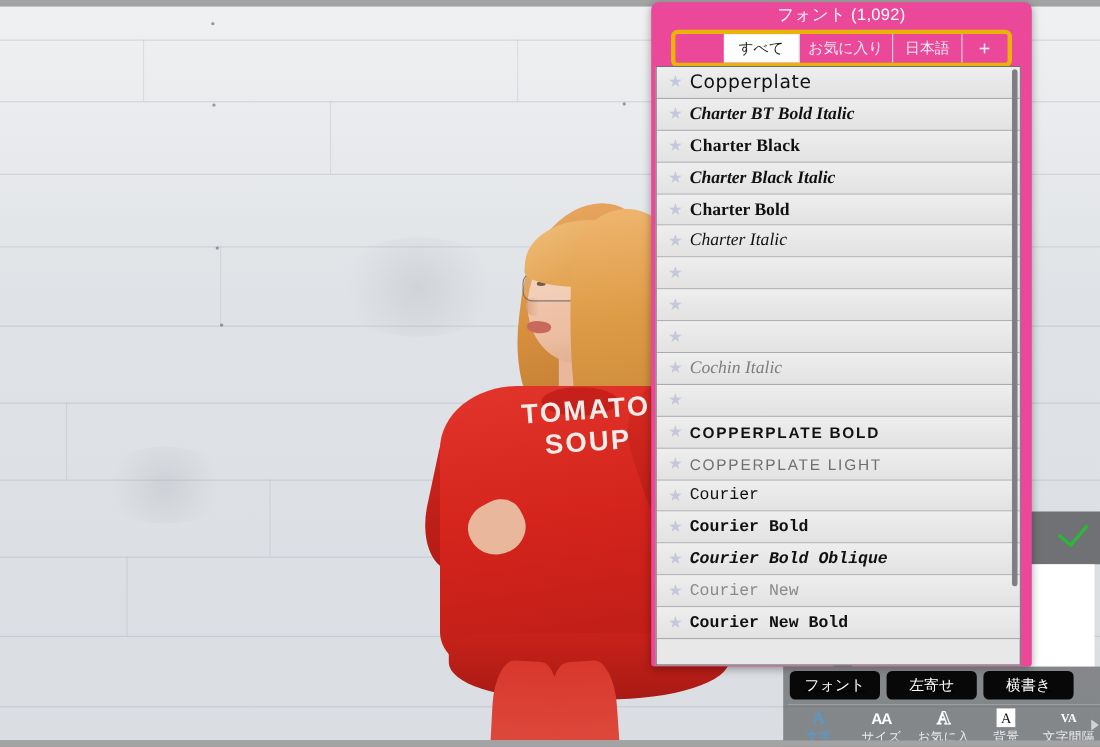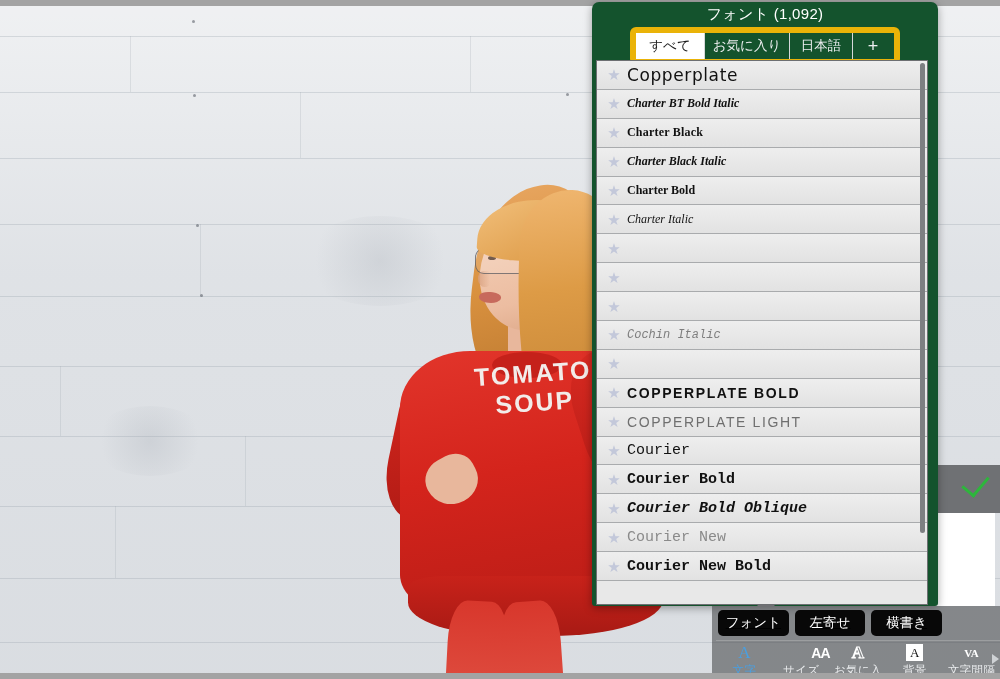--- a/index.html
+++ b/index.html
@@ -210,42 +210,43 @@
     border-radius: 30% 30% 12% 12% / 16% 16% 6% 6%;
   }
   .leg.l { left: 8px; transform: rotate(3deg); }
   .leg.r { left: 72px; transform: rotate(-4deg); }
 
   
   .font-panel {
     position: absolute;
     left: 592px; top: 2px;
     width: 346px; height: 604px;
-    background: #14532d;
+    background: #ec4899;
     border-radius: 7px 7px 3px 3px;
     box-shadow: 0 2px 8px rgba(0,0,0,0.35);
     overflow: hidden;
   }
   .panel-title {
     height: 24px;
     line-height: 24px;
     text-align: center;
     color: #ffffff;
     font-size: 15px;
     font-family: "Liberation Sans", sans-serif;
     letter-spacing: .3px;
   }
   .segmented {
     margin: 1px auto 5px auto;
     width: 258px; height: 26px;
-    border: 6px solid #eab308;
+    border: 4px solid #eab308;
     border-radius: 6px;
     display: flex;
     overflow: hidden;
     background: transparent;
+    padding-left: 44px;
   }
   .seg {
     flex: 0 0 auto;
     height: 26px; line-height: 26px;
     text-align: center;
     font-size: 13.5px;
     color: #eceef0;
     border-right: 1px solid #d6d8da;
     cursor: pointer;
     user-select: none;
@@ -283,34 +284,34 @@
     flex: 0 0 auto;
     width: 22px;
     color: #c3c8da;
     font-size: 15px;
     line-height: 1;
     text-align: center;
     user-select: none;
   }
   .font-label {
     flex: 1 1 auto;
-    font-size: 12px;
+    font-size: 16px;
     color: #111111;
     white-space: nowrap;
     overflow: hidden;
     padding-left: 2px;
   }
   
   .v-chalk   { font-family:"DejaVu Sans", sans-serif; font-size:17px; letter-spacing:.6px; }
   .v-serif   { font-family:"Liberation Serif", serif; }
   .v-serif-b { font-family:"Liberation Serif", serif; font-weight:bold; }
   .v-serif-i { font-family:"Liberation Serif", serif; font-style:italic; }
   .v-serif-bi{ font-family:"Liberation Serif", serif; font-weight:bold; font-style:italic; }
   .v-serif-blk{ font-family:"Liberation Serif", serif; font-weight:bold; letter-spacing:.2px; }
-  .v-light   { font-family:Liberation Mono, monospace; color:#7e7e7e; font-style:italic; }
+  .v-light   { font-family:Liberation Serif, serif; color:#7e7e7e; font-style:italic; }
   .v-cap     { font-family:"Liberation Sans", sans-serif; font-variant:small-caps; text-transform:uppercase; font-size:14px; letter-spacing:1.6px; }
   .v-cap-b   { font-family:"Liberation Sans", sans-serif; text-transform:uppercase; font-size:14px; letter-spacing:1.6px; font-weight:bold; }
   .v-cap-l   { font-family:"Liberation Sans", sans-serif; text-transform:uppercase; font-size:14px; letter-spacing:1.6px; color:#6f6f6f; }
   .v-mono    { font-family:"Liberation Mono", monospace; font-size:15px; }
   .v-mono-b  { font-family:"Liberation Mono", monospace; font-size:15px; font-weight:bold; }
   .v-mono-bi { font-family:"Liberation Mono", monospace; font-size:15px; font-weight:bold; font-style:italic; }
   .v-mono-gray{ font-family:"Liberation Mono", monospace; font-size:15px; color:#8a8a8a; }
 
   .scrollbar {
     position: absolute;
@@ -354,21 +355,21 @@
   
   .bottom-bar {
     position: absolute;
     left: 712px; top: 606px;
     width: 288px; height: 73px;
     background: rgba(62,64,66,0.55);
   }
   .btn-row {
     position: absolute;
     left: 6px; top: 4px;
-    width: 224px; height: 26px;
+    width: 258px; height: 26px;
     display: flex;
     gap: 6px;
     text-decoration: underline;
   }
   .pill {
     flex: 1 1 0;
     background: #080808;
     border-radius: 5px;
     color: #ffffff;
     font-size: 13.5px;
@@ -412,21 +413,21 @@
   .tab.active .tlabel { color: #4a9fe0; }
   .ticon.boxed {
     display:block;
     width: 17px; height: 17px;
     margin: 1px auto 2px auto;
     line-height: 17px;
     font-size: 13px;
     background: #ffffff;
     color: #111;
   }
-  .ticon.aa { font-size: 14px; font-family:"Liberation Sans", sans-serif; font-weight:bold; letter-spacing:-1px;text-align:right; }
+  .ticon.aa { font-size: 14px; font-family:"Liberation Sans", sans-serif; font-weight:bold; letter-spacing:-1px; }
   .ticon.outline {
     -webkit-text-stroke: 1px #ffffff;
     color: transparent;
     font-weight: bold;
   }
   .ticon.va { font-size: 11px; font-weight: bold; font-family:Liberation Serif, serif; }
   .chevron-more {
     position: absolute;
     right: 1px; top: 48px;
     width: 0; height: 0;

